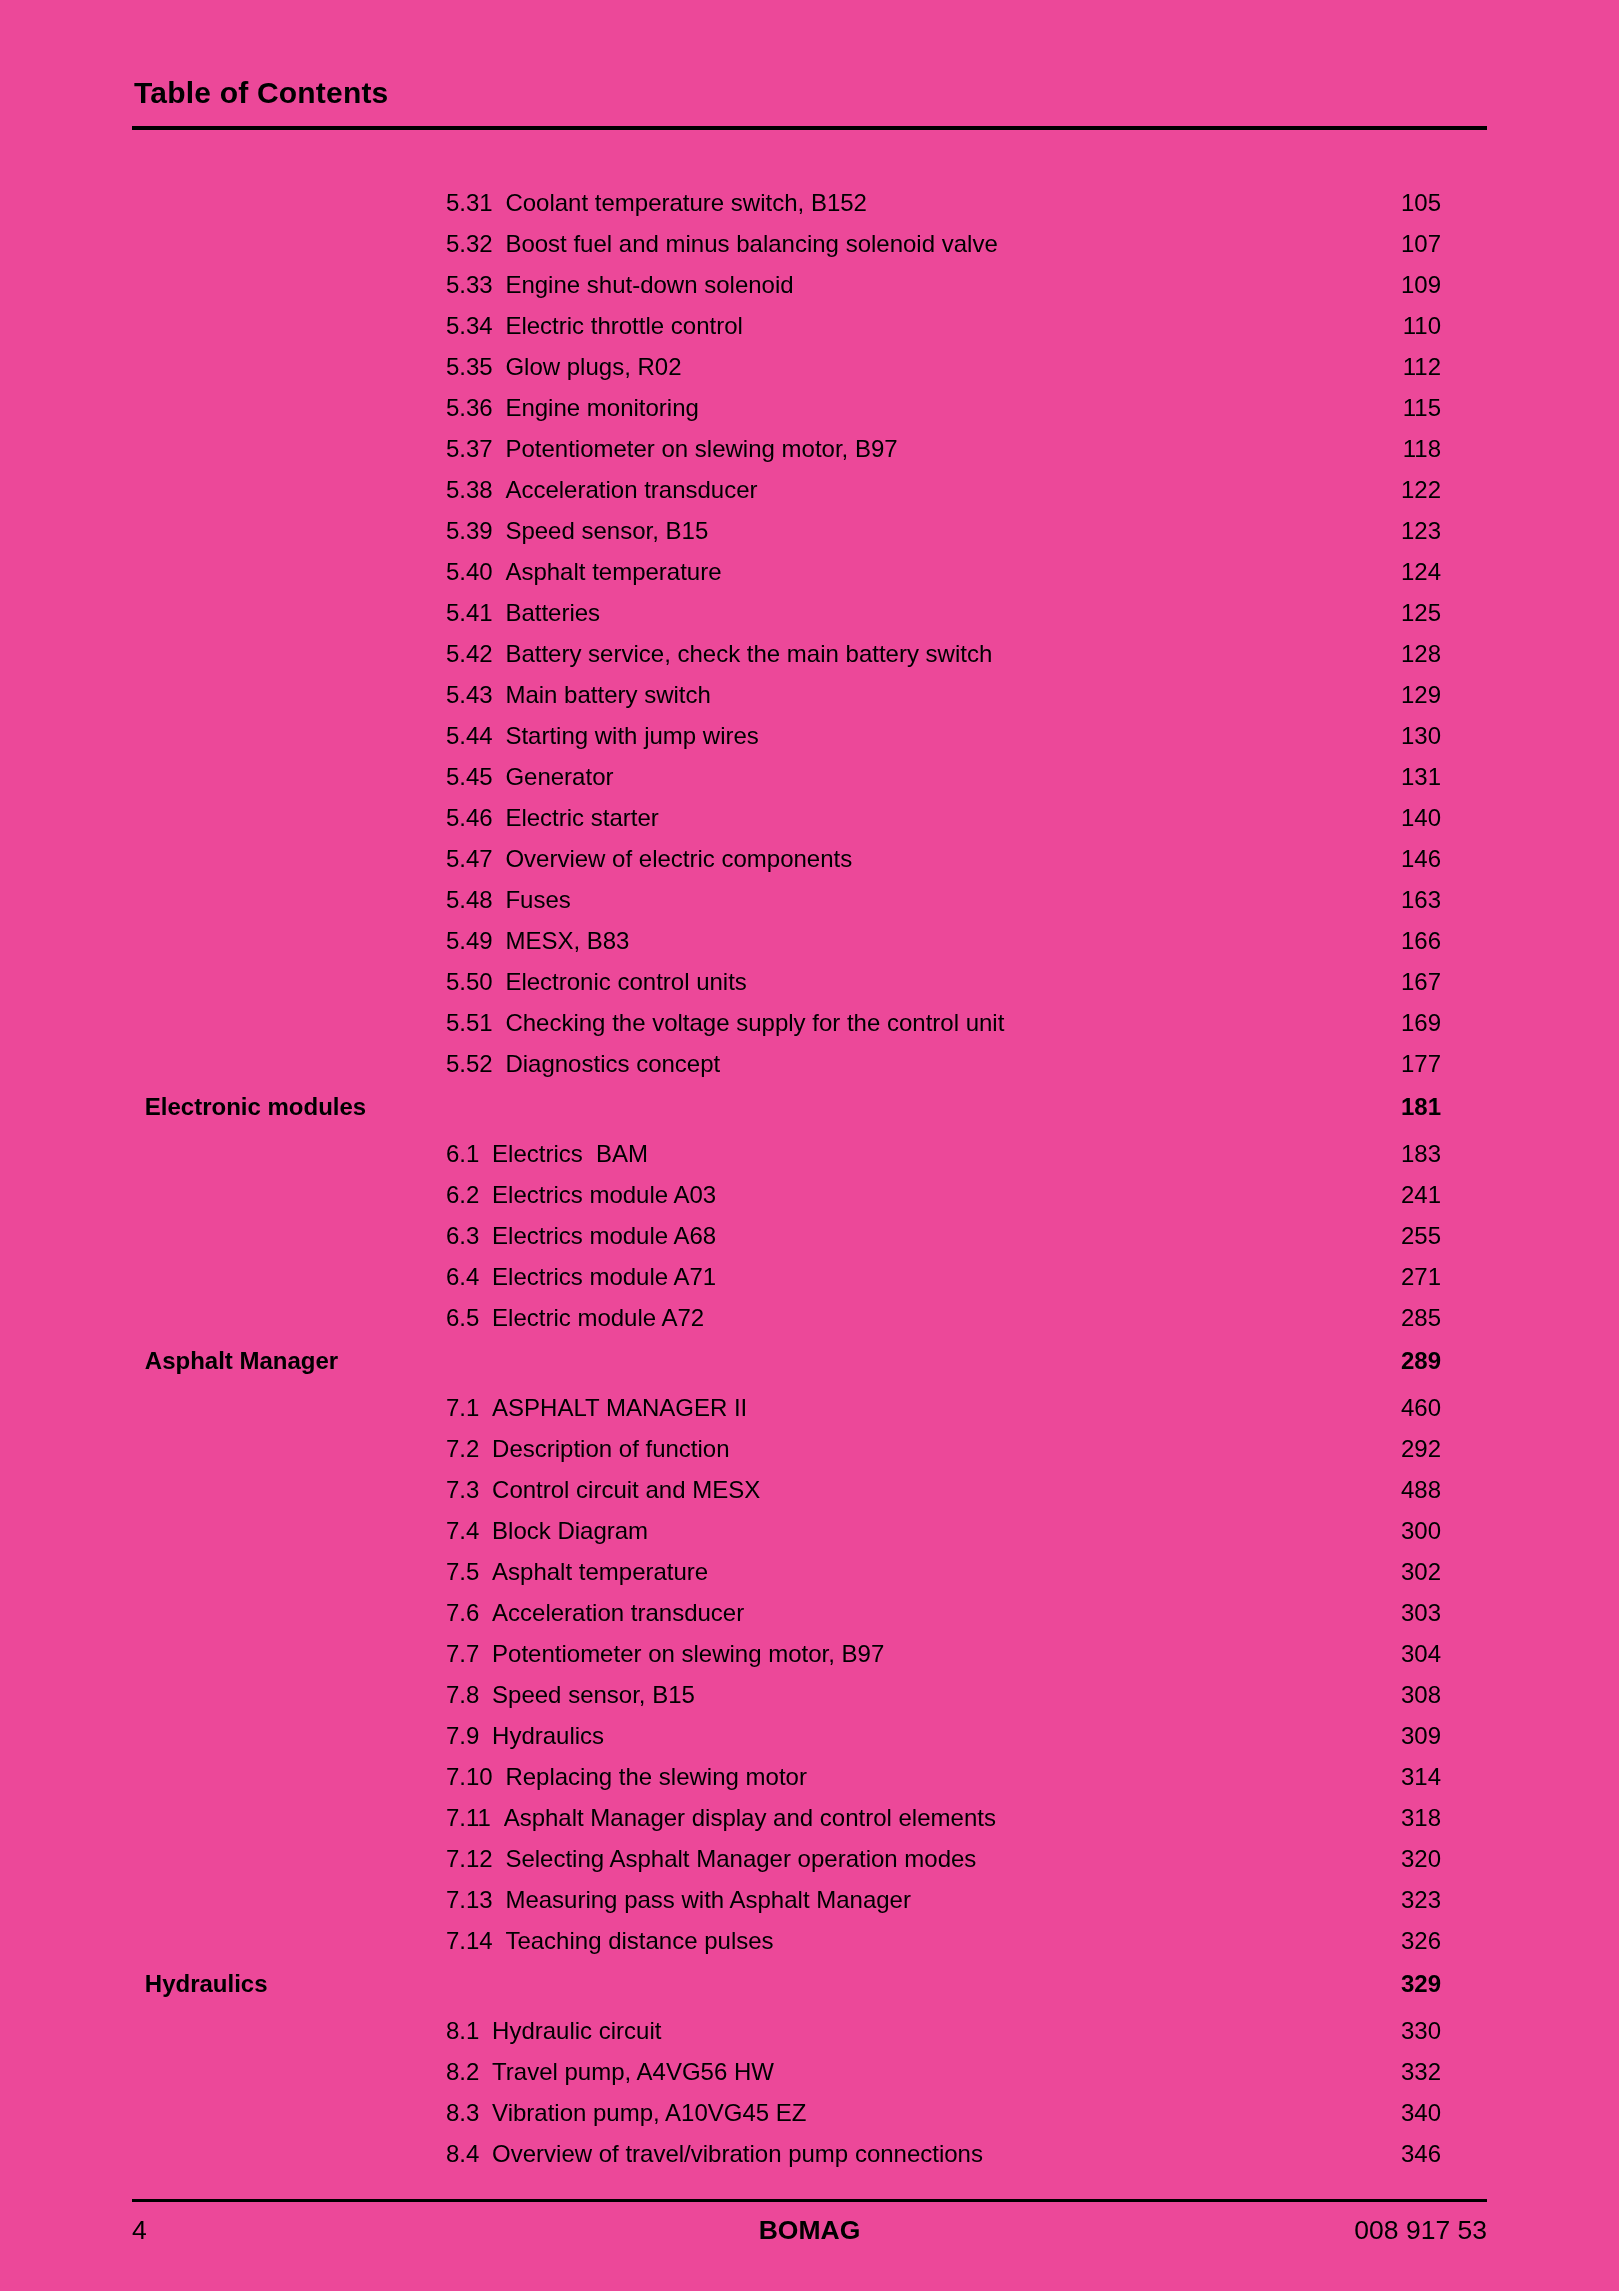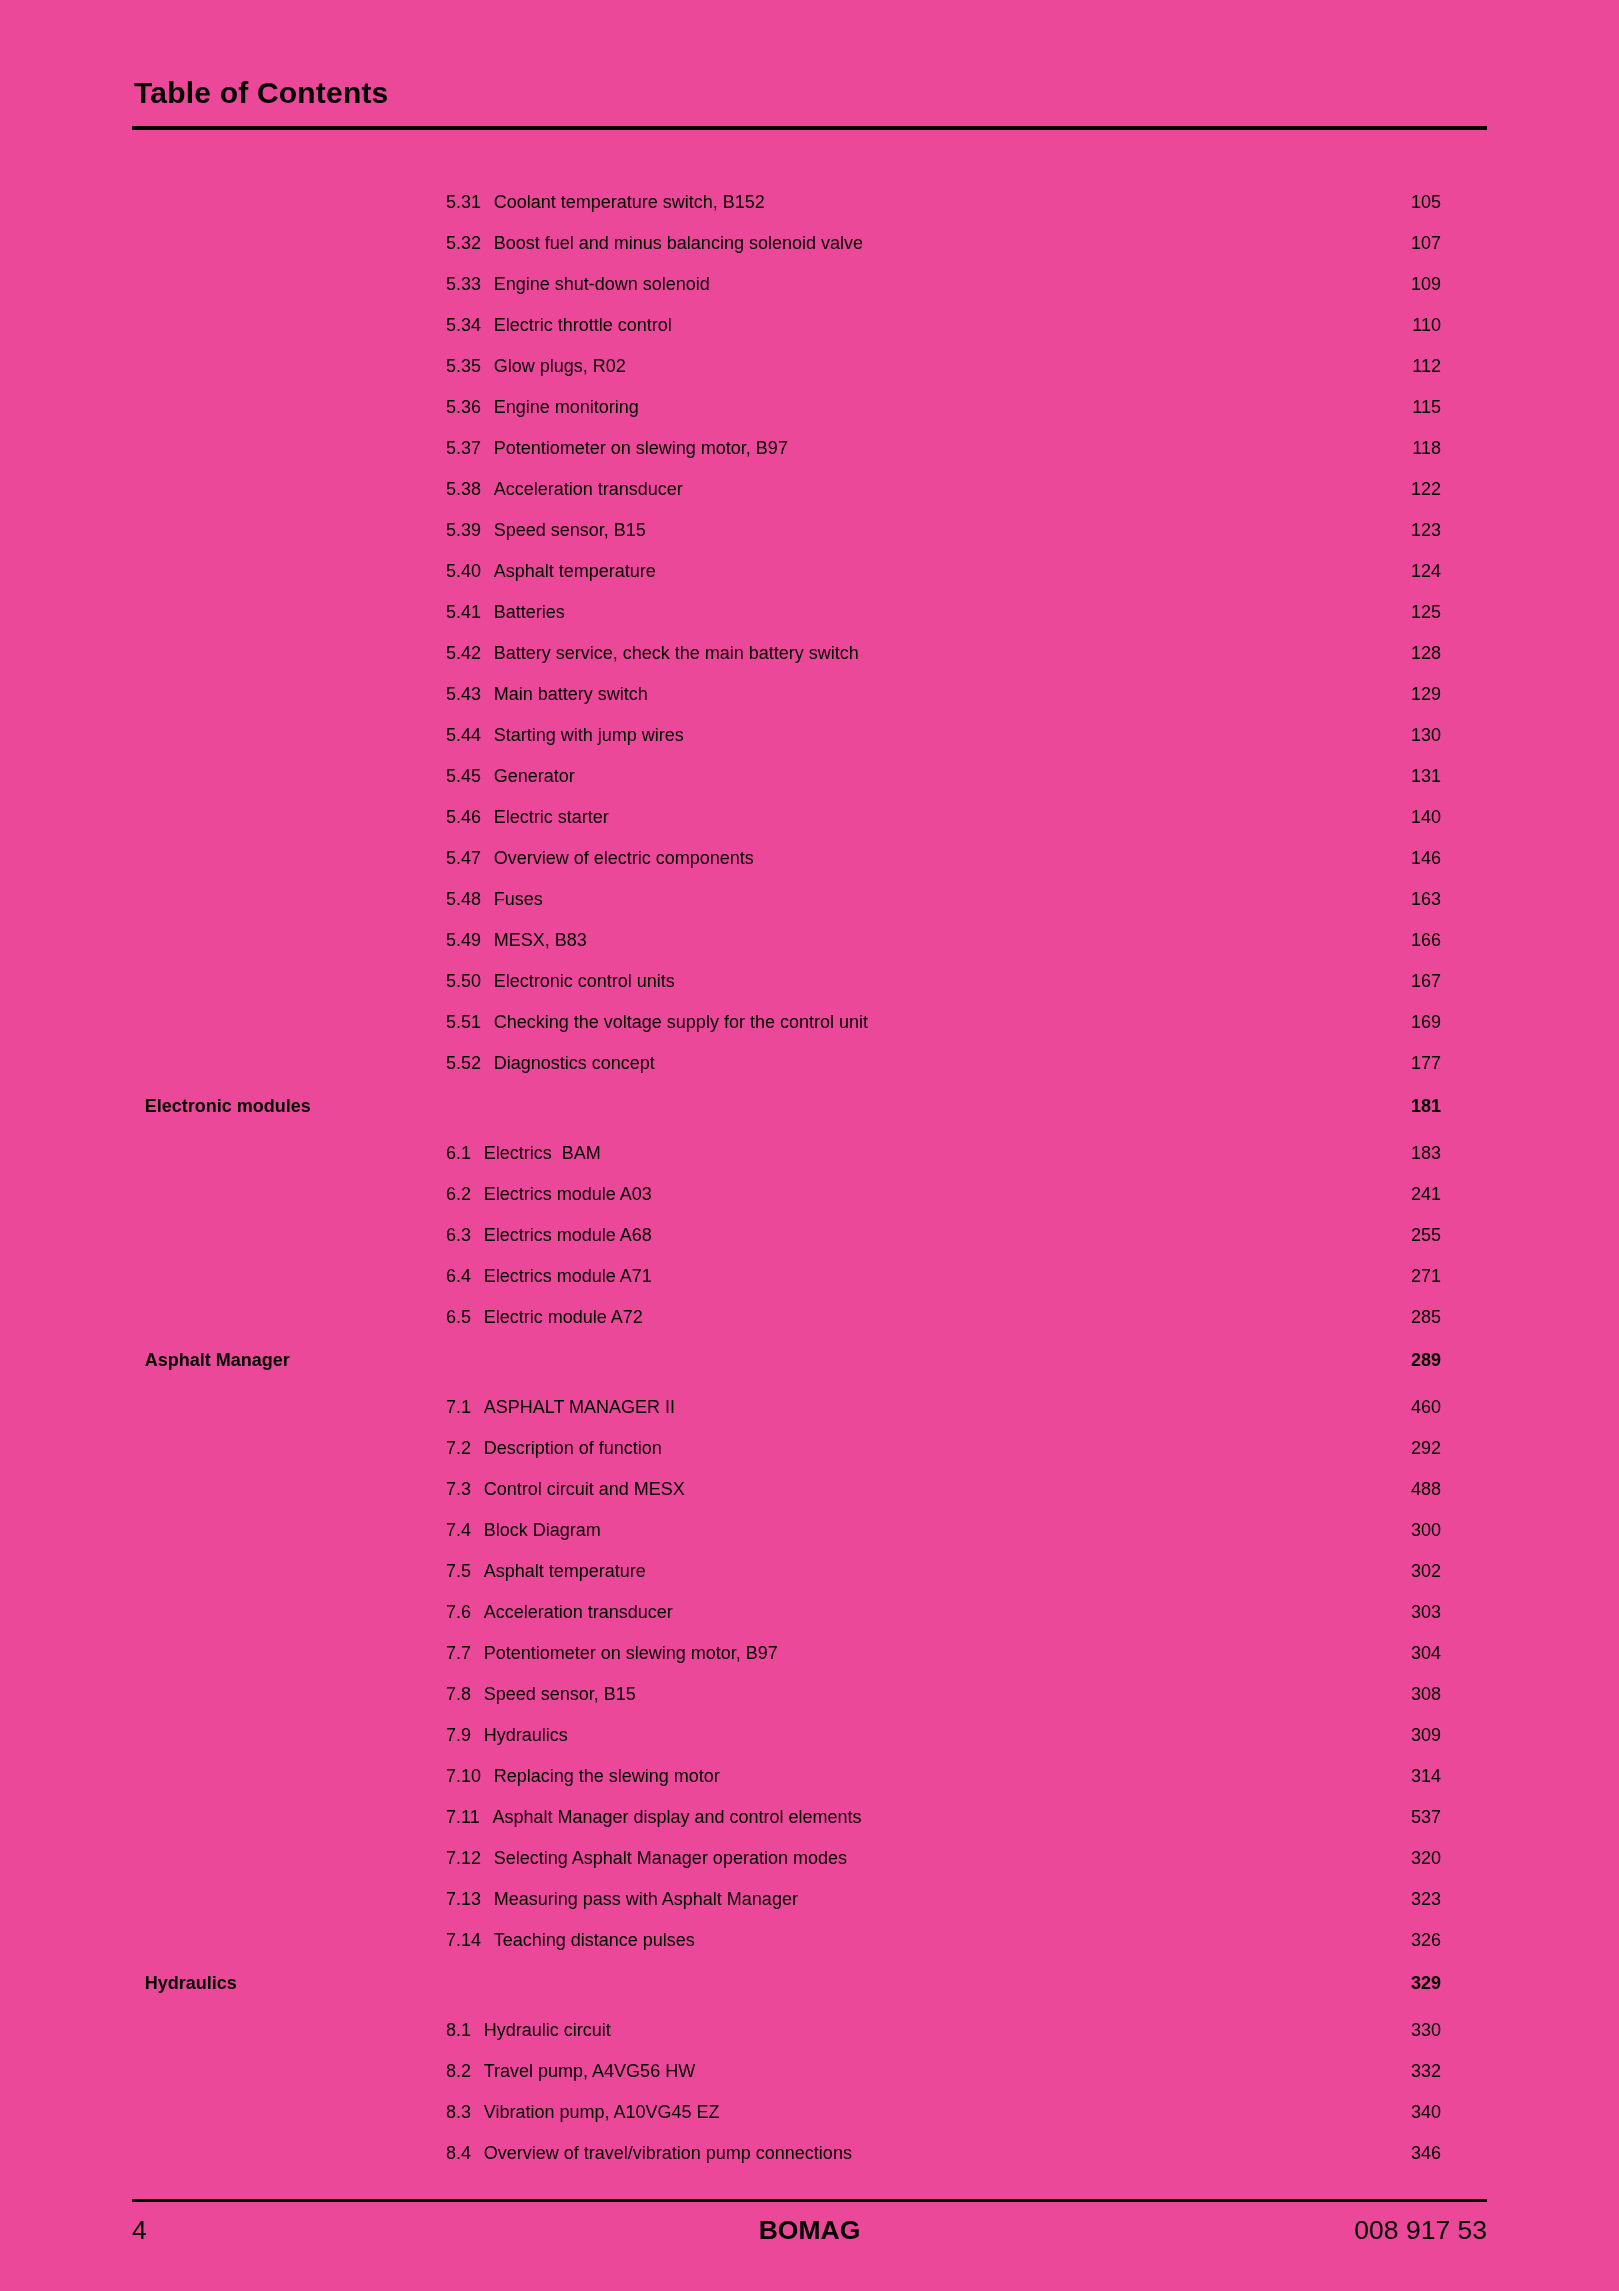--- a/index.html
+++ b/index.html
@@ -11,21 +11,21 @@
   }
   .page { position: relative; width: 1619px; height: 2292px; background: #ec4899; overflow: hidden; }
 
   .header { position: absolute; left: 132px; top: 76px; width: 1355px; }
   .title { font-size: 30px; font-weight: bold; margin: 0 0 15.7px 2px; letter-spacing: 0.2px; }
   .rule { height: 3.9px; background: #000; }
 
   .toc { position: absolute; left: 134px; top: 182px; width: 1307px; }
   .toc-row {
     display: flex; align-items: flex-start;
-    font-size: 18px; line-height: 41px; white-space: pre;
+    font-size: 24px; line-height: 41px; white-space: pre;
   }
   .toc-row .num { margin-left: 312px; margin-right: 12.7px; }
   .toc-row .ttl { flex: 1; overflow: hidden; }
   .toc-row .pg { text-align: right; }
   .toc-row.section { font-weight: bold; margin: 2px 0 5.9px 0; }
   .toc-row.section .ttl { margin-left: 10.8px; }
 
   .footer { position: absolute; left: 132px; top: 2199px; width: 1355px; }
   .footer-rule { height: 2.9px; background: #000; }
   .footer-row { position: relative; display: flex; justify-content: space-between; font-size: 26.5px; padding-top: 12.7px; }
@@ -74,21 +74,21 @@
       <div class="toc-row"><span class="num">7.1</span><span class="ttl">ASPHALT MANAGER II</span><span class="pg">460</span></div>
       <div class="toc-row"><span class="num">7.2</span><span class="ttl">Description of function</span><span class="pg">292</span></div>
       <div class="toc-row"><span class="num">7.3</span><span class="ttl">Control circuit and MESX</span><span class="pg">488</span></div>
       <div class="toc-row"><span class="num">7.4</span><span class="ttl">Block Diagram</span><span class="pg">300</span></div>
       <div class="toc-row"><span class="num">7.5</span><span class="ttl">Asphalt temperature</span><span class="pg">302</span></div>
       <div class="toc-row"><span class="num">7.6</span><span class="ttl">Acceleration transducer</span><span class="pg">303</span></div>
       <div class="toc-row"><span class="num">7.7</span><span class="ttl">Potentiometer on slewing motor, B97</span><span class="pg">304</span></div>
       <div class="toc-row"><span class="num">7.8</span><span class="ttl">Speed sensor, B15</span><span class="pg">308</span></div>
       <div class="toc-row"><span class="num">7.9</span><span class="ttl">Hydraulics</span><span class="pg">309</span></div>
       <div class="toc-row"><span class="num">7.10</span><span class="ttl">Replacing the slewing motor</span><span class="pg">314</span></div>
-      <div class="toc-row"><span class="num">7.11</span><span class="ttl">Asphalt Manager display and control elements</span><span class="pg">537</span></div>
+      <div class="toc-row"><span class="num">7.11</span><span class="ttl">Asphalt Manager display and control elements</span><span class="pg">318</span></div>
       <div class="toc-row"><span class="num">7.12</span><span class="ttl">Selecting Asphalt Manager operation modes</span><span class="pg">320</span></div>
       <div class="toc-row"><span class="num">7.13</span><span class="ttl">Measuring pass with Asphalt Manager</span><span class="pg">323</span></div>
       <div class="toc-row"><span class="num">7.14</span><span class="ttl">Teaching distance pulses</span><span class="pg">326</span></div>
       <div class="toc-row section"><span class="ttl">Hydraulics</span><span class="pg">329</span></div>
       <div class="toc-row"><span class="num">8.1</span><span class="ttl">Hydraulic circuit</span><span class="pg">330</span></div>
       <div class="toc-row"><span class="num">8.2</span><span class="ttl">Travel pump, A4VG56 HW</span><span class="pg">332</span></div>
       <div class="toc-row"><span class="num">8.3</span><span class="ttl">Vibration pump, A10VG45 EZ</span><span class="pg">340</span></div>
       <div class="toc-row"><span class="num">8.4</span><span class="ttl">Overview of travel/vibration pump connections</span><span class="pg">346</span></div>
     </div>
 

